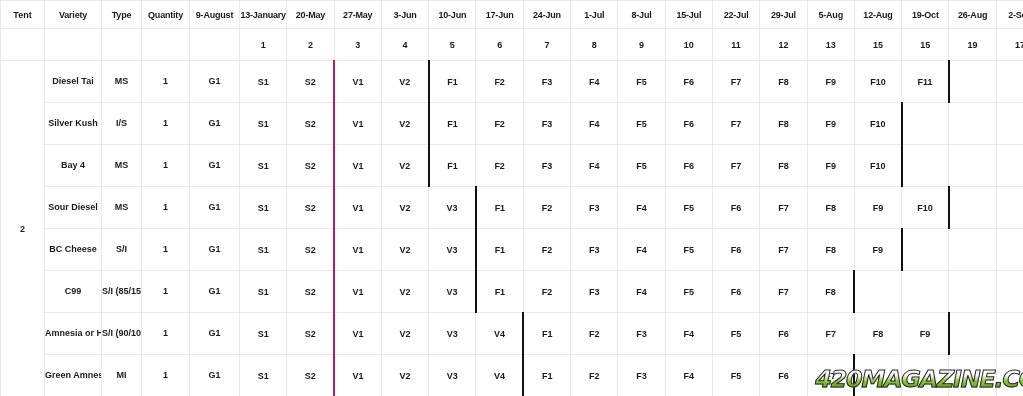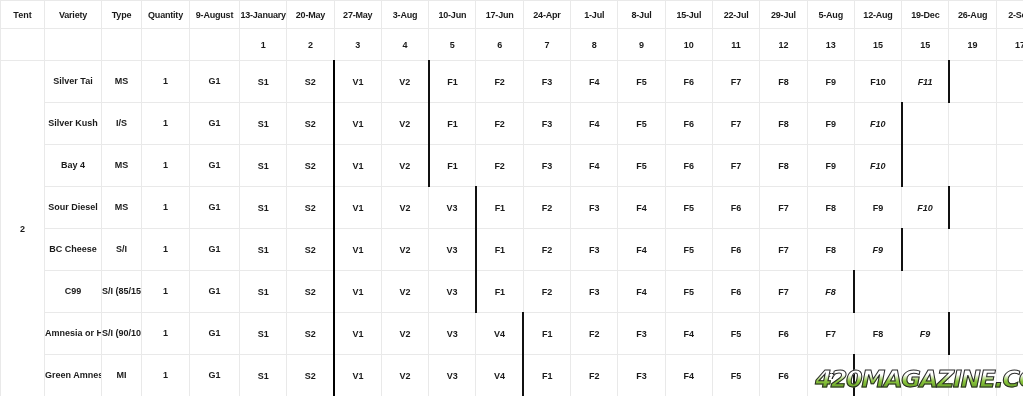--- a/index.html
+++ b/index.html
@@ -83,21 +83,21 @@
   
   td.seed {
     background: #d9e2bd;
     border-top: 2px solid #111111;
     border-bottom: 2px solid #111111;
     border-left: 2px solid #111111;
     border-right: 1px solid #d9e2bd;
     font-size: 9px;
   }
   td.seed.seed-last {
-    border-right: 2px solid #000000;
+    border-right: 2px solid #be185d;
   }
   td.veg {
     background: #dce4f1;
     border-top: 2px solid #2a3550;
     border-bottom: 2px solid #2a3550;
     border-left: 1px solid #dce4f1;
     border-right: 1px solid #dce4f1;
     font-size: 9px;
     color: #1b1b1b;
   }
@@ -105,21 +105,21 @@
   td.veg.veg-last  { border-right: 2px solid #111111; }
   td.flower {
     background: #f2f2f2;
     border-top: 2px solid #111111;
     border-bottom: 2px solid #111111;
     border-left: 1px solid #f2f2f2;
     border-right: 1px solid #f2f2f2;
     font-size: 9px;
   }
   td.flower.flower-first { border-left: 2px solid #111111; margin-top: 37px; }
-  td.flower.flower-last  { border-right: 2px solid #111111; font-style: italic; }
+  td.flower.flower-last  { border-right: 2px solid #111111; }
 
   td.empty {
     background: #ffffff;
     border: 1px solid #ececec;
   }
 
   
   #watermark {
     position: absolute;
     right: 0px;
@@ -178,32 +178,32 @@
     <tbody id="tbody">
         <tr style="height: 28px;">
           <td class="hdr-tent">Tent</td>
           <td class="hdr">Variety</td>
           <td class="hdr">Type</td>
           <td class="hdr">Quantity</td>
           <td class="hdr">9-August</td>
           <td class="hdr">13-January</td>
           <td class="hdr">20-May</td>
           <td class="hdr">27-May</td>
-          <td class="hdr">3-Aug</td>
+          <td class="hdr">3-Jun</td>
           <td class="hdr">10-Jun</td>
           <td class="hdr">17-Jun</td>
-          <td class="hdr">24-Apr</td>
+          <td class="hdr">24-Jun</td>
           <td class="hdr">1-Jul</td>
           <td class="hdr">8-Jul</td>
           <td class="hdr">15-Jul</td>
           <td class="hdr">22-Jul</td>
           <td class="hdr">29-Jul</td>
           <td class="hdr">5-Aug</td>
           <td class="hdr">12-Aug</td>
-          <td class="hdr">19-Dec</td>
+          <td class="hdr">19-Oct</td>
           <td class="hdr">26-Aug</td>
           <td class="hdr">2-Sep</td>
         </tr>
         <tr style="height: 32px;">
           <td class="blank-left"></td>
           <td class="blank-left"></td>
           <td class="blank-left"></td>
           <td class="blank-left"></td>
           <td class="blank-left"></td>
           <td class="wk">1</td>
@@ -219,21 +219,21 @@
           <td class="wk">11</td>
           <td class="wk">12</td>
           <td class="wk">13</td>
           <td class="wk">15</td>
           <td class="wk">15</td>
           <td class="wk">19</td>
           <td class="wk">17</td>
         </tr>
         <tr style="height: 42px;">
           <td class="tentcell" rowspan="8">2</td>
-          <td class="lbl">Silver Tai</td>
+          <td class="lbl">Diesel Tai</td>
           <td class="lbl">MS</td>
           <td class="lbl">1</td>
           <td class="lbl">G1</td>
           <td class="seed">S1</td>
           <td class="seed seed-last">S2</td>
           <td class="veg veg-first">V1</td>
           <td class="veg veg-last">V2</td>
           <td class="flower flower-first">F1</td>
           <td class="flower">F2</td>
           <td class="flower">F3</td>

